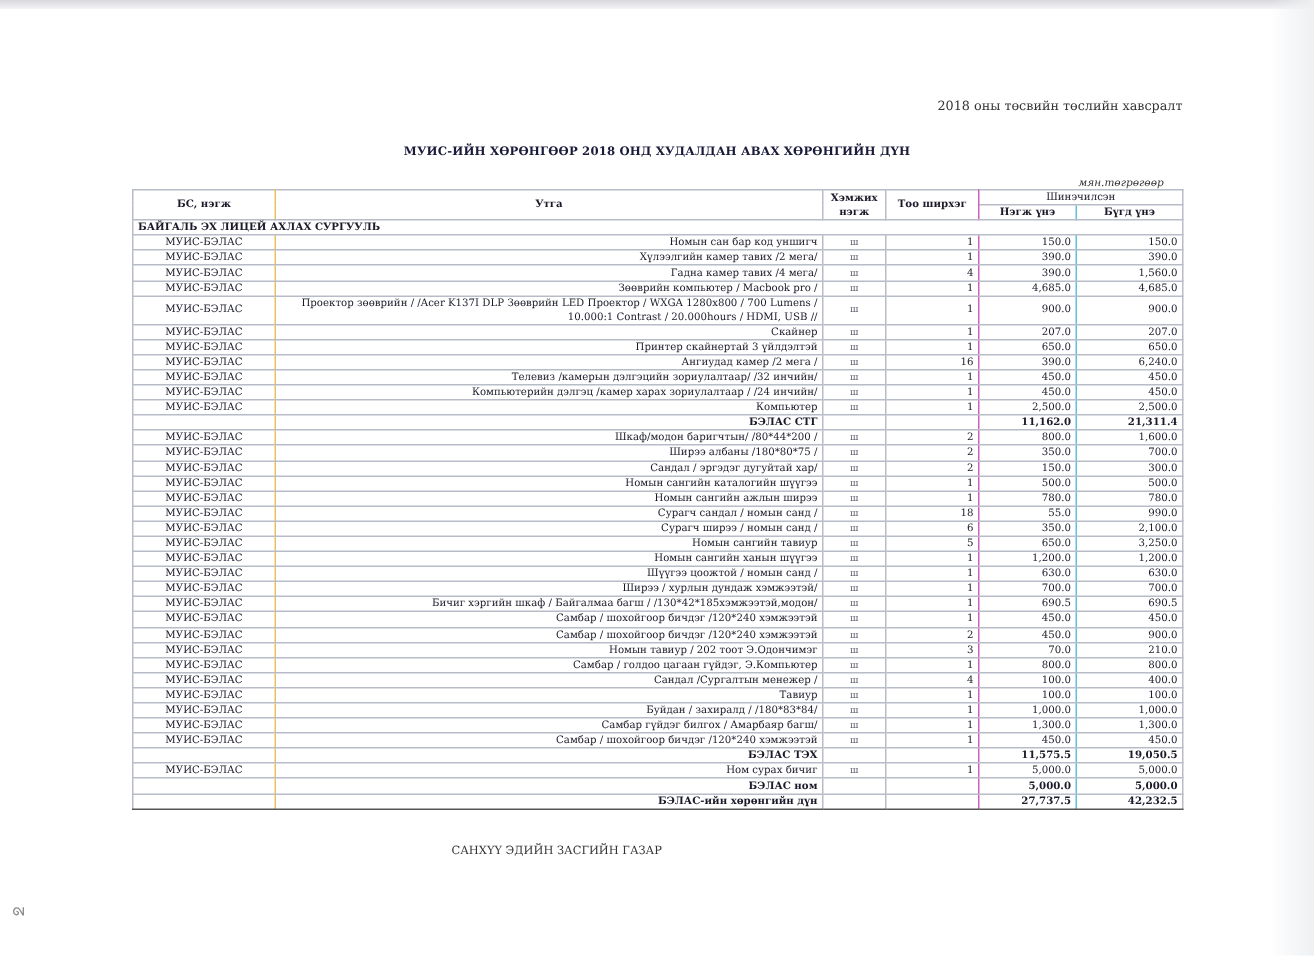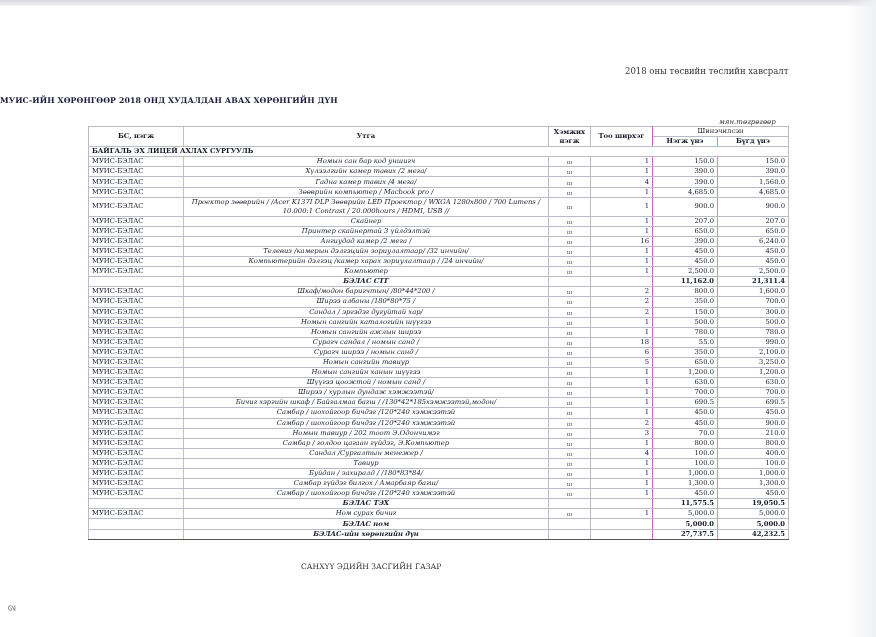--- a/index.html
+++ b/index.html
@@ -7,35 +7,35 @@
     width:876px; height:637px; overflow:hidden; position:relative;
     background:#ffffff;
     font-family:"DejaVu Serif","Liberation Serif", serif;
     color:#1a1a2a;
   }
   .scan-top { position:absolute; left:0; top:0; width:876px; height:6px;
     background:linear-gradient(#d8d8dc,#f4f4f6); }
   .scan-right { position:absolute; right:0; top:0; width:30px; height:637px;
     background:linear-gradient(90deg,rgba(255,255,255,0),#eef0f2); }
   .annex { position:absolute; left:625px; top:66px; font-size:8.5px; color:#333; }
-  .title { position:absolute; left:0; width:876px; top:96px; text-align:left;
+  .title { position:absolute; left:0; width:876px; top:96px; text-align:center;
     font-size:7.8px; font-weight:bold; color:#1a1a3a; letter-spacing:0.1px; }
   .unit { position:absolute; left:719px; top:118px; font-size:7px; font-style:italic; color:#333; }
   table.main {
     position:absolute; left:88px; top:126px; width:700px;
     border-collapse:collapse; font-size:6.8px; table-layout:fixed;
   }
   table.main td, table.main th {
     border:1px solid #b8bcc8; padding:0 3px; height:9.1px; line-height:9px;
     white-space:nowrap; overflow:hidden;
   }
   table.main th { font-weight:bold; font-size:6.8px; background:#fff; }
   .hdr1 th { height:11px; }
-  .org { }
-  .name { text-align:center;font-style:italic; }
+  .org { text-align:center; }
+  .name { text-align:right; }
   .unitc { text-align:center; color:#5a5a6a; font-size:6px; }
   .num { text-align:right; }
   tr.section td { font-weight:bold; }
   tr.subtotal td { font-weight:bold; }
   .c-org { border-right:1px solid #e8c060 !important;margin-left:28px; }
   .c-unit { border-left:1px solid #e0c0f0 !important; }
   .c-qty { border-right:1px solid #d060c0 !important; }
   .c-price { border-right:1px solid #60c0e0 !important; }
   .wrap { white-space:normal !important; line-height:9px; }
   .footer { position:absolute; left:301px; top:562px; font-size:7.6px; color:#333; }

